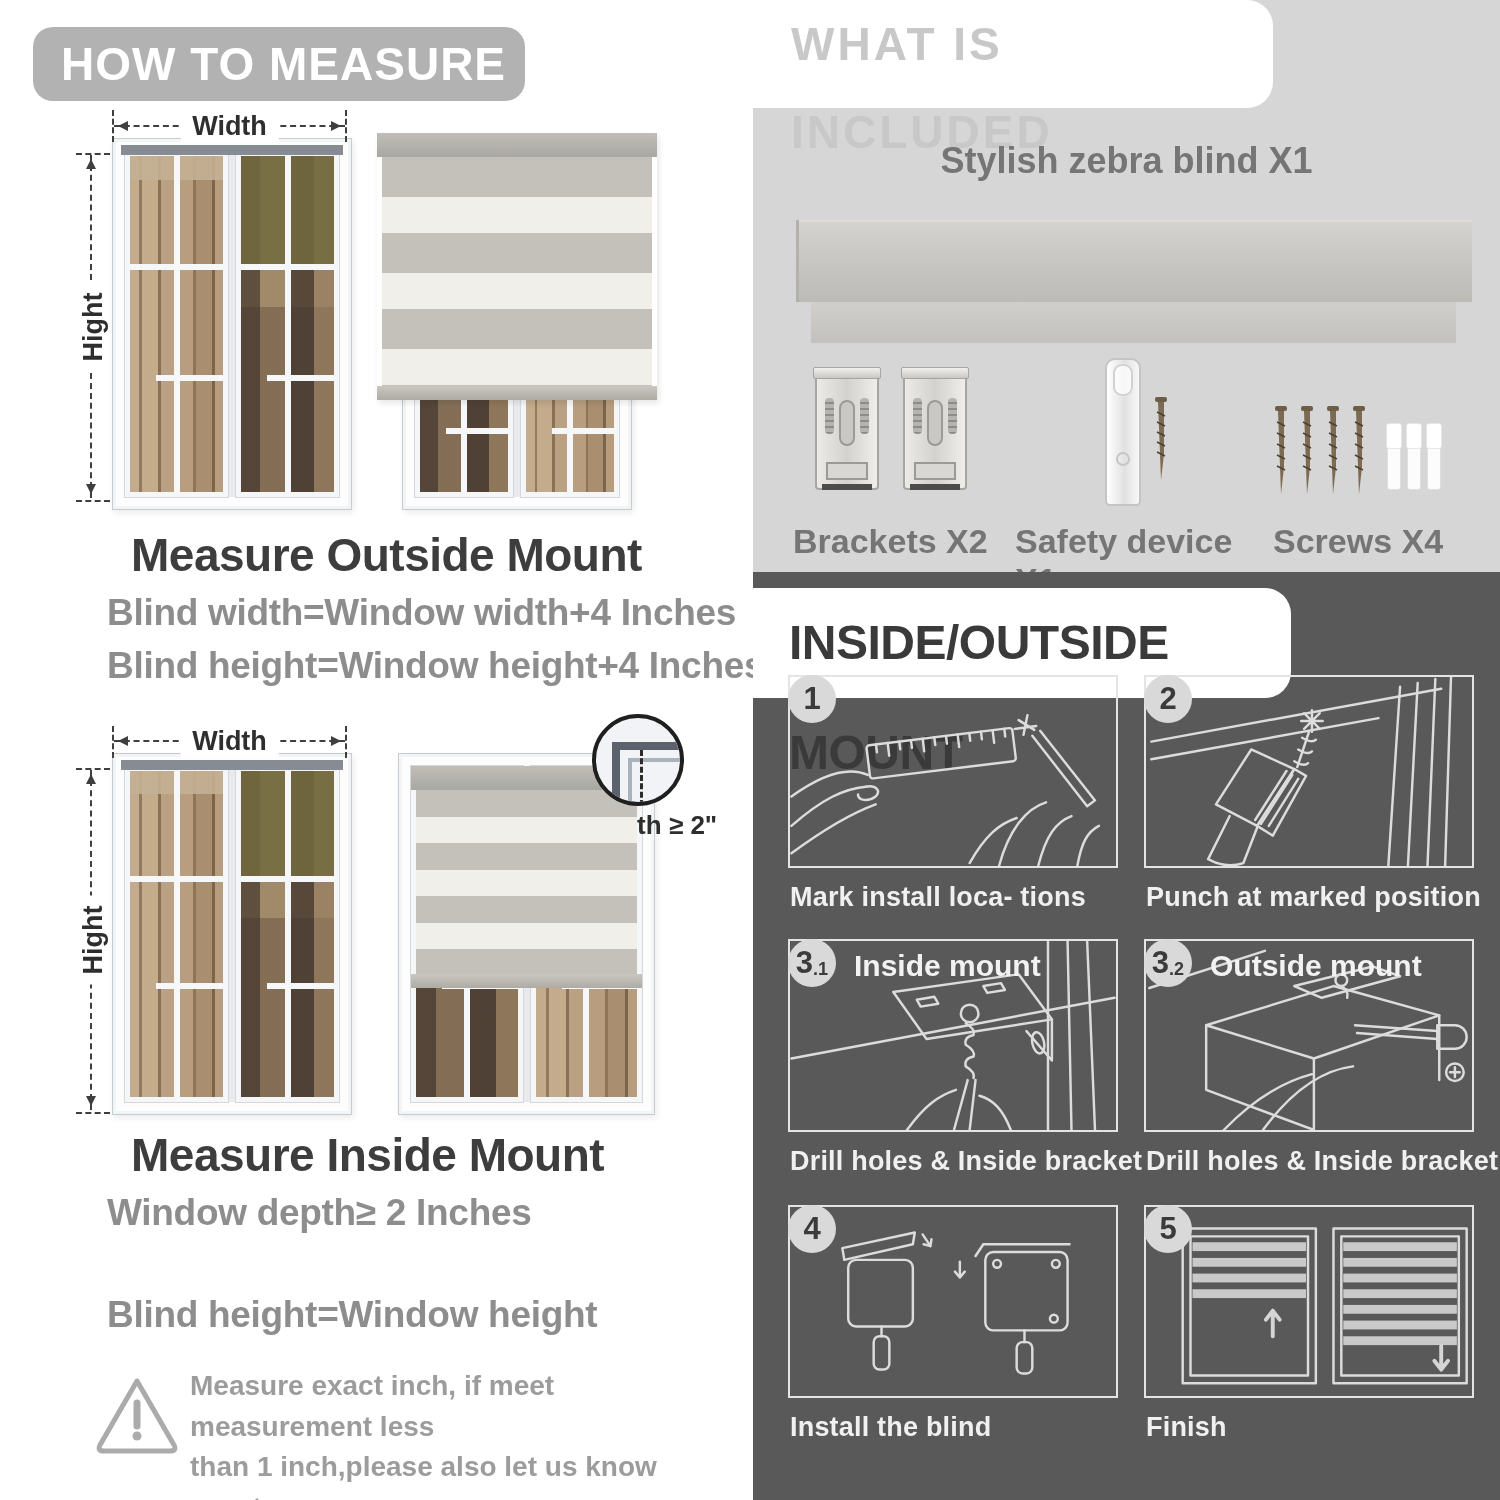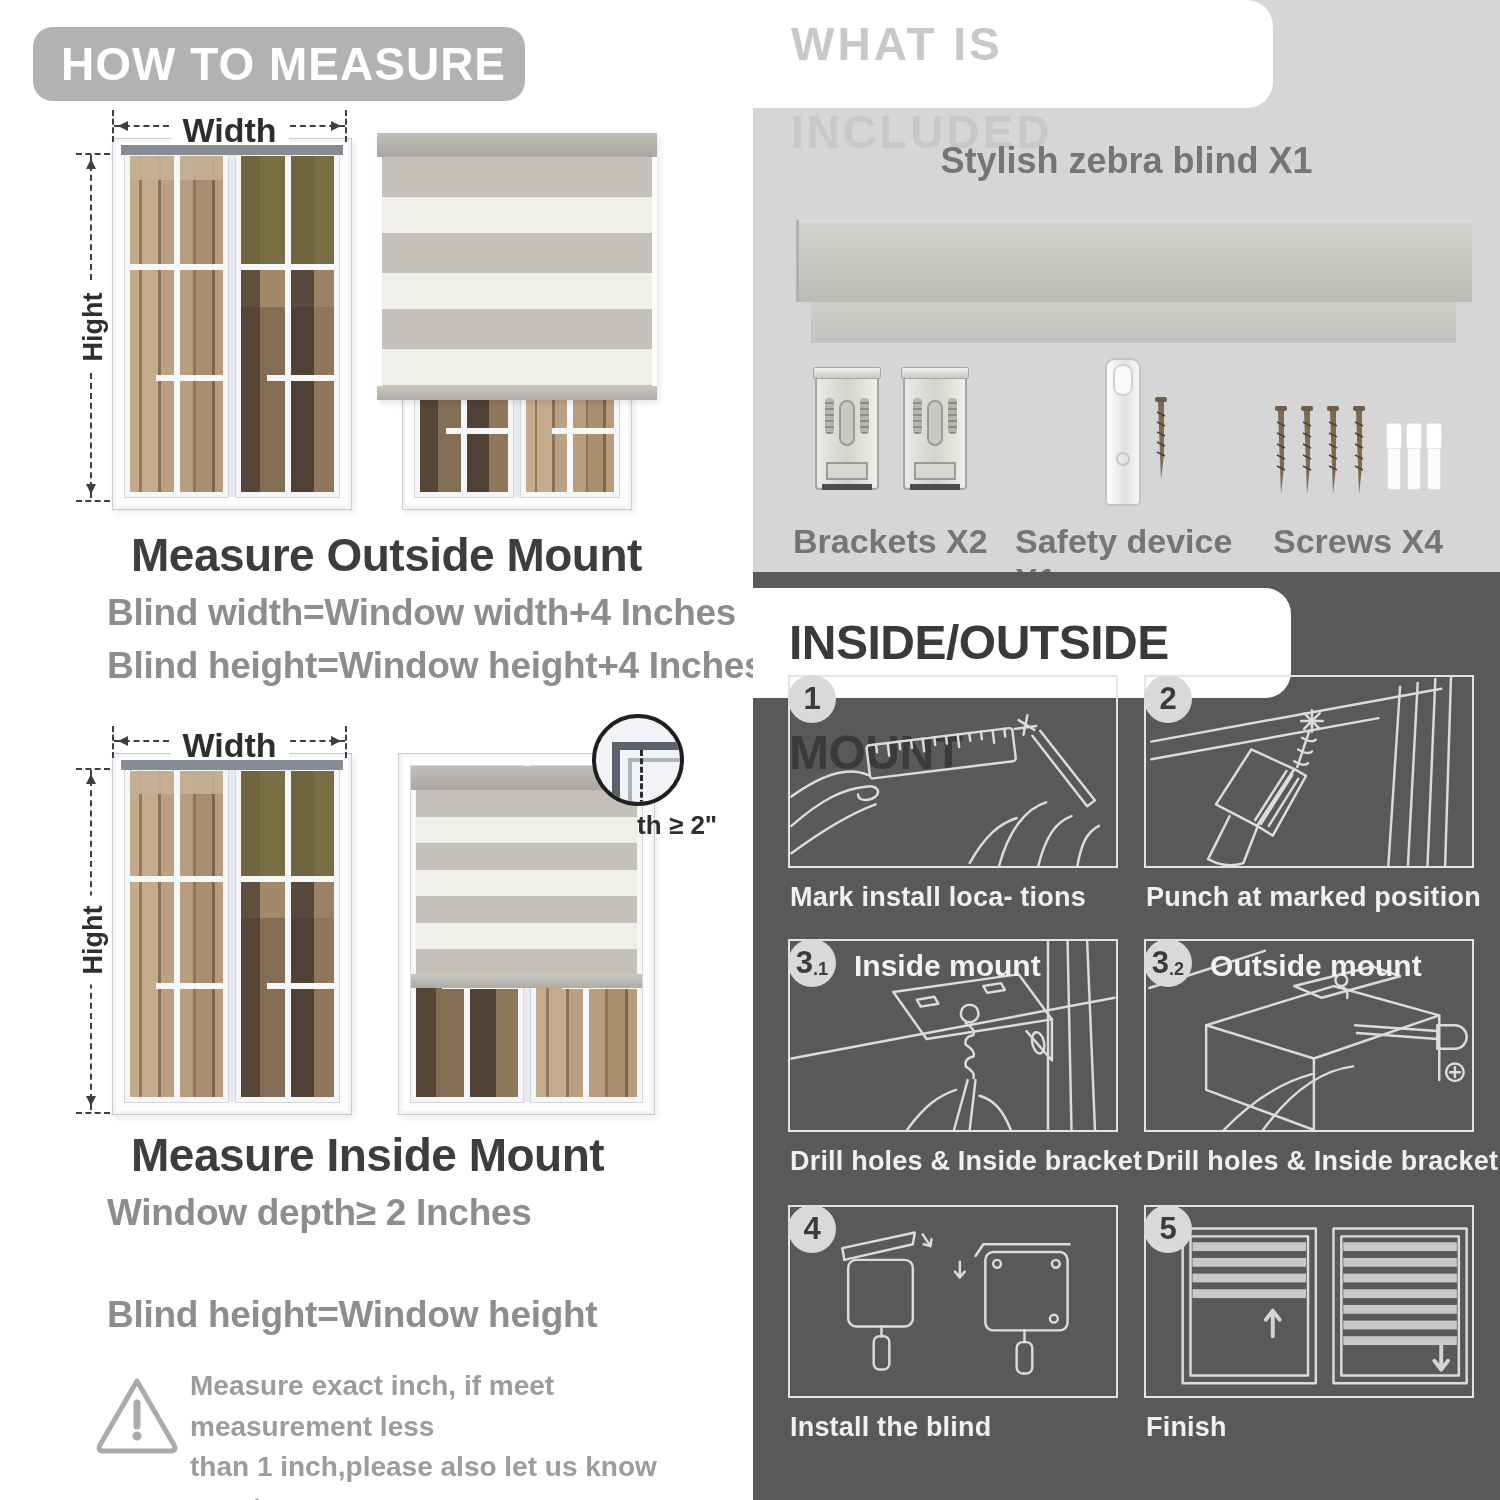--- a/index.html
+++ b/index.html
@@ -46,21 +46,21 @@
   .zrail-b { position:absolute; bottom:0; left:0; right:0; height:14px; background:linear-gradient(180deg,#c9c7c0,#adaba4); }
 
   
   .meas-h { position:absolute; height:0; border-top:2px dashed #3f3f3f; }
   .meas-h::before { content:""; position:absolute; left:-1px; top:-6px; border:5px solid transparent; border-right:10px solid #3f3f3f; }
   .meas-h::after  { content:""; position:absolute; right:-1px; top:-6px; border:5px solid transparent; border-left:10px solid #3f3f3f; }
   .meas-v { position:absolute; width:0; border-left:2px dashed #3f3f3f; }
   .meas-v::before { content:""; position:absolute; top:-1px; left:-6px; border:5px solid transparent; border-bottom:10px solid #3f3f3f; }
   .meas-v::after  { content:""; position:absolute; bottom:-1px; left:-6px; border:5px solid transparent; border-top:10px solid #3f3f3f; }
   .meas-label { position:absolute; left:50%; top:-16px; transform:translateX(-50%); background:#ffffff;
-      padding:0 12px; font-size:34px; font-weight:700; color:#2e2e2e; white-space:nowrap; }
+      padding:0 12px; font-size:27px; font-weight:700; color:#2e2e2e; white-space:nowrap; }
   .meas-label-v { position:absolute; top:50%; left:1px; transform:translate(-50%,-50%) rotate(-90deg);
       background:#ffffff; padding:0 10px; font-size:27px; font-weight:700; color:#2e2e2e; }
   .tick-v { position:absolute; width:0; border-left:2px dashed #3f3f3f; height:32px; }
   .tick-h { position:absolute; height:0; border-top:2px dashed #3f3f3f; width:34px; }
 
   
   .h2 { position:absolute; font-size:46px; font-weight:800; color:#3d3d3d; letter-spacing:-0.5px;margin-left:26px; }
   .rule { position:absolute; font-size:37px; font-weight:700; color:#8d8d8d; letter-spacing:-0.3px; }
   .warn-text { position:absolute; font-size:28px; font-weight:600; color:#9c9c9c; line-height:1.45; }
   .warn-text span { display:block; }

